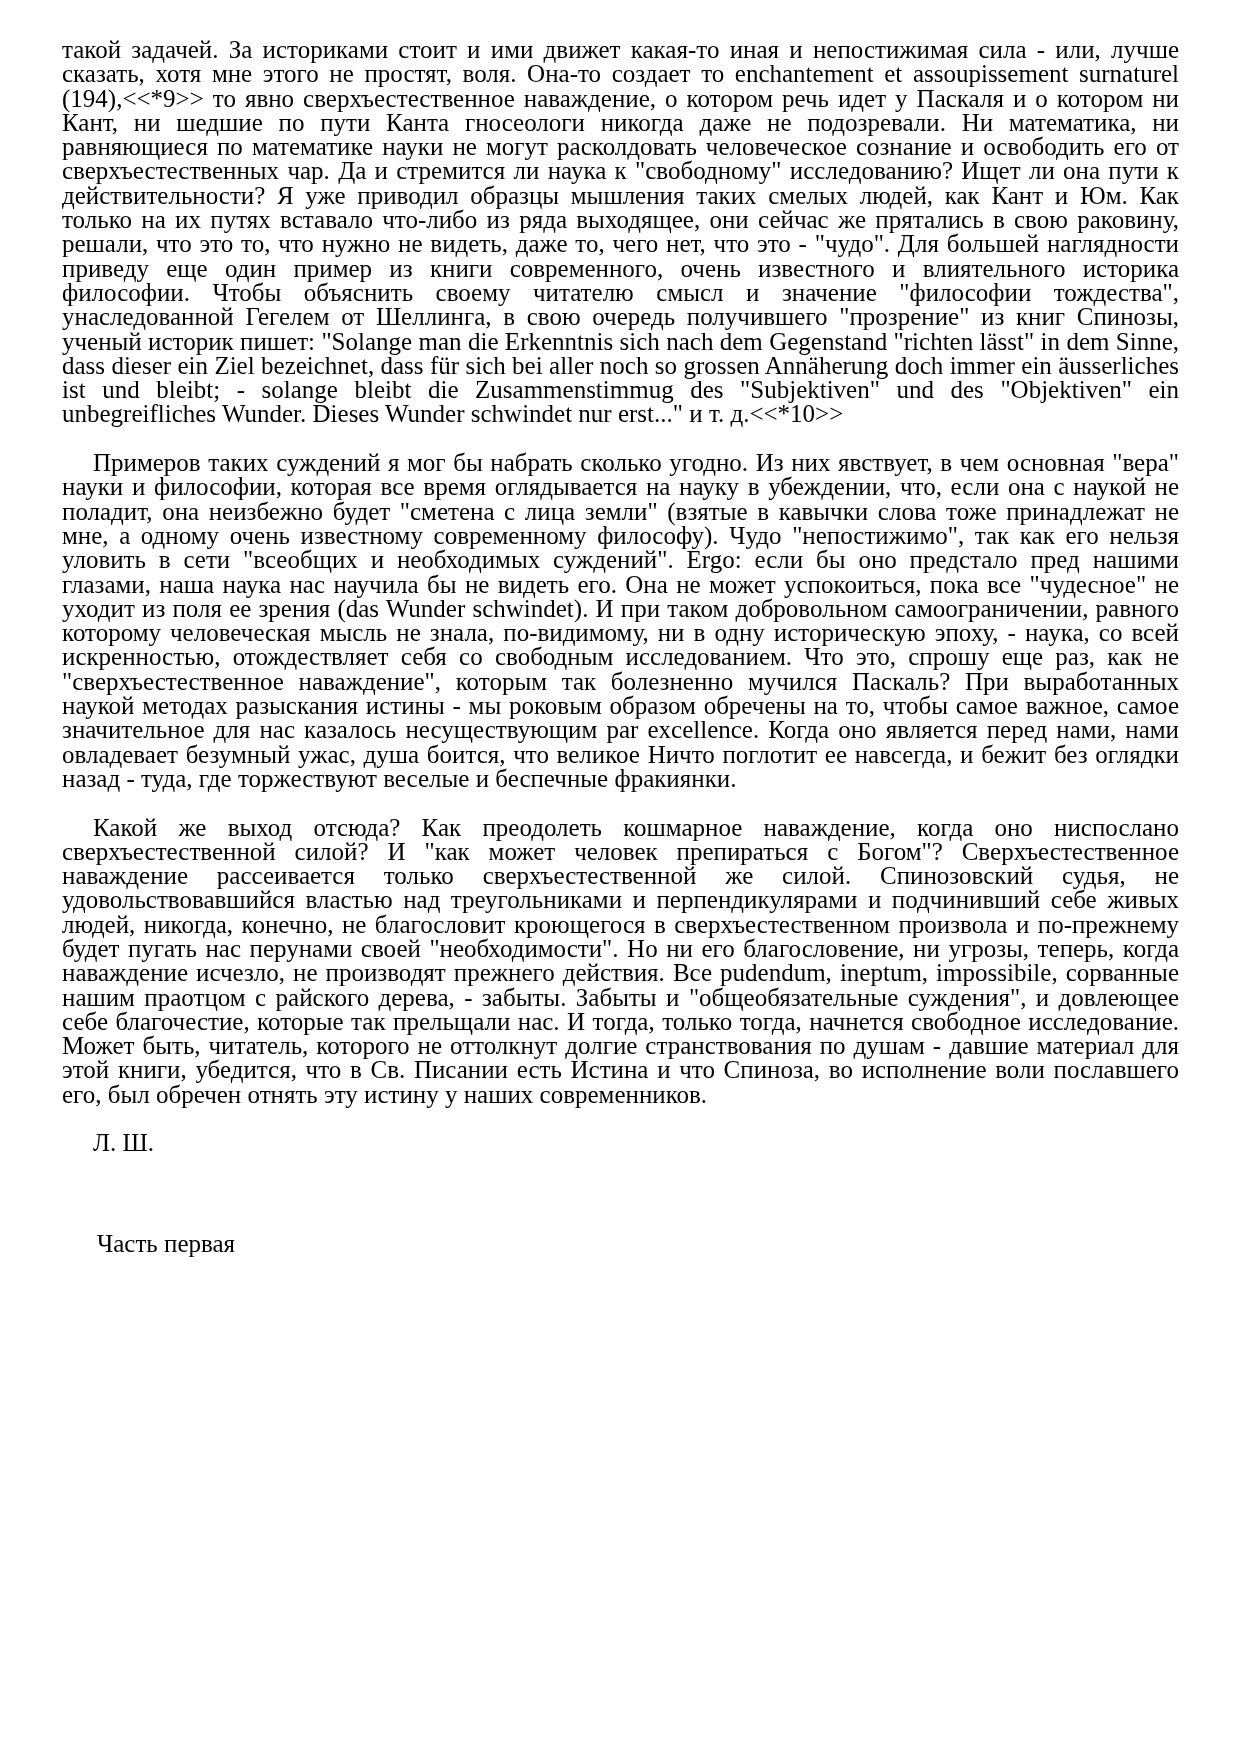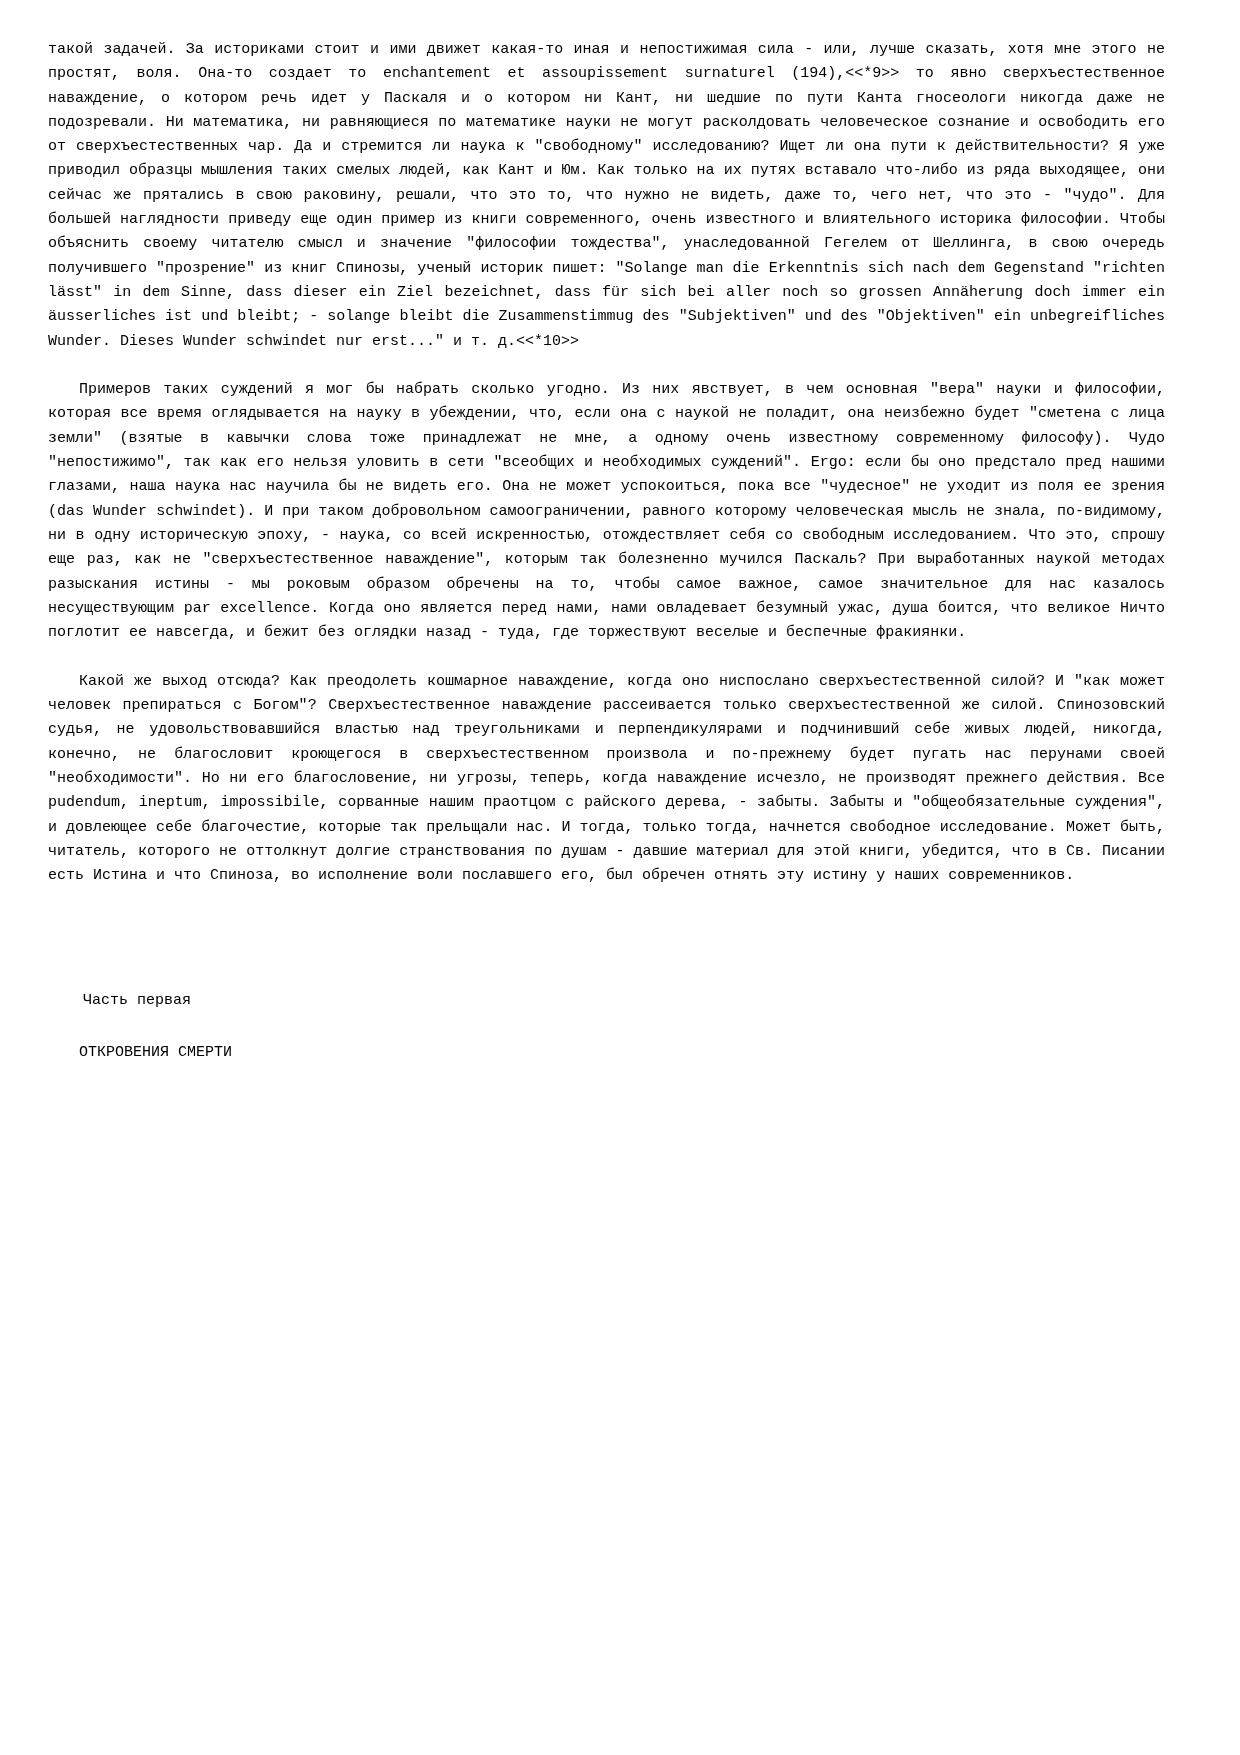--- a/index.html
+++ b/index.html
@@ -8,25 +8,25 @@
       background: #ffffff;
     }
     body {
       width: 1240px;
       height: 1755px;
       overflow: hidden;
       position: relative;
     }
     .page {
       position: absolute;
-      left: 48px;
+      left: 62px;
       top: 38px;
       width: 1117px;
-      font-family: Liberation Mono, monospace;
-      font-size: 15px;
+      font-family: Liberation Serif, serif;
+      font-size: 25px;
       line-height: 24.3px;
       color: #000000;
     }
     .para {
       margin: 0;
       text-align: justify;
       text-align-last: left;
     }
     .para.cont {
       text-indent: 0;
@@ -59,17 +59,17 @@
 </head>
 <body>
 
 <div class="page">
   <p class="para cont">такой задачей. За историками стоит и ими движет какая-то иная и непостижимая сила - или, лучше сказать, хотя мне этого не простят, воля. Она-то создает то enchantement et assoupissement surnaturel (194),&lt;&lt;*9&gt;&gt; то явно сверхъестественное наваждение, о котором речь идет у Паскаля и о котором ни Кант, ни шедшие по пути Канта гносеологи никогда даже не подозревали. Ни математика, ни равняющиеся по математике науки не могут расколдовать человеческое сознание и освободить его от сверхъестественных чар. Да и стремится ли наука к "свободному" исследованию? Ищет ли она пути к действительности? Я уже приводил образцы мышления таких смелых людей, как Кант и Юм. Как только на их путях вставало что-либо из ряда выходящее, они сейчас же прятались в свою раковину, решали, что это то, что нужно не видеть, даже то, чего нет, что это - "чудо". Для большей наглядности приведу еще один пример из книги современного, очень известного и влиятельного историка философии. Чтобы объяснить своему читателю смысл и значение "философии тождества", унаследованной Гегелем от Шеллинга, в свою очередь получившего "прозрение" из книг Спинозы, ученый историк пишет: "Solange man die Erkenntnis sich nach dem Gegenstand "richten lässt" in dem Sinne, dass dieser ein Ziel bezeichnet, dass für sich bei aller noch so grossen Annäherung doch immer ein äusserliches ist und bleibt; - solange bleibt die Zusammenstimmug des "Subjektiven" und des "Objektiven" ein unbegreifliches Wunder. Dieses Wunder schwindet nur erst..." и т. д.&lt;&lt;*10&gt;&gt;</p>
   <div class="gap"></div>
   <p class="para indent">Примеров таких суждений я мог бы набрать сколько угодно. Из них явствует, в чем основная "вера" науки и философии, которая все время оглядывается на науку в убеждении, что, если она с наукой не поладит, она неизбежно будет "сметена с лица земли" (взятые в кавычки слова тоже принадлежат не мне, а одному очень известному современному философу). Чудо "непостижимо", так как его нельзя уловить в сети "всеобщих и необходимых суждений". Ergo: если бы оно предстало пред нашими глазами, наша наука нас научила бы не видеть его. Она не может успокоиться, пока все "чудесное" не уходит из поля ее зрения (das Wunder schwindet). И при таком добровольном самоограничении, равного которому человеческая мысль не знала, по-видимому, ни в одну историческую эпоху, - наука, со всей искренностью, отождествляет себя со свободным исследованием. Что это, спрошу еще раз, как не "сверхъестественное наваждение", которым так болезненно мучился Паскаль? При выработанных наукой методах разыскания истины - мы роковым образом обречены на то, чтобы самое важное, самое значительное для нас казалось несуществующим par excellence. Когда оно является перед нами, нами овладевает безумный ужас, душа боится, что великое Ничто поглотит ее навсегда, и бежит без оглядки назад - туда, где торжествуют веселые и беспечные фракиянки.</p>
   <div class="gap"></div>
   <p class="para indent">Какой же выход отсюда? Как преодолеть кошмарное наваждение, когда оно ниспослано сверхъестественной силой? И "как может человек препираться с Богом"? Сверхъестественное наваждение рассеивается только сверхъестественной же силой. Спинозовский судья, не удовольствовавшийся властью над треугольниками и перпендикулярами и подчинивший себе живых людей, никогда, конечно, не благословит кроющегося в сверхъестественном произвола и по-прежнему будет пугать нас перунами своей "необходимости". Но ни его благословение, ни угрозы, теперь, когда наваждение исчезло, не производят прежнего действия. Все pudendum, ineptum, impossibile, сорванные нашим праотцом с райского дерева, - забыты. Забыты и "общеобязательные суждения", и довлеющее себе благочестие, которые так прельщали нас. И тогда, только тогда, начнется свободное исследование. Может быть, читатель, которого не оттолкнут долгие странствования по душам - давшие материал для этой книги, убедится, что в Св. Писании есть Истина и что Спиноза, во исполнение воли пославшего его, был обречен отнять эту истину у наших современников.</p>
   <div class="gap"></div>
+  <p class="signature">Л. Ш.</p>
   <div class="big-gap"></div>
   <p class="part-label">Часть первая</p>
   <div class="mid-gap"></div>
-  <p class="part-title">ОТКРОВЕНИЯ СМЕРТИ</p>
 </div>
 
 </body></html>

